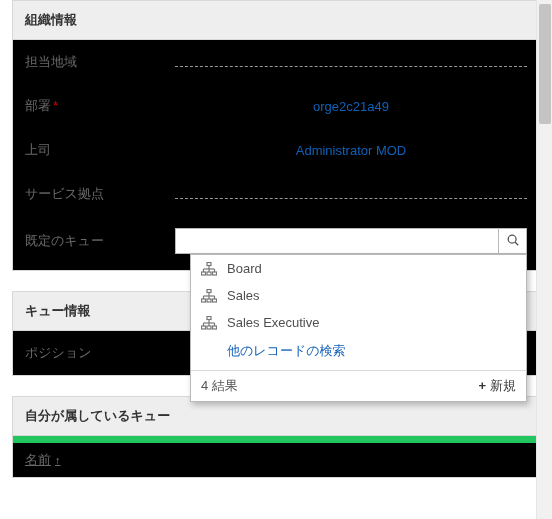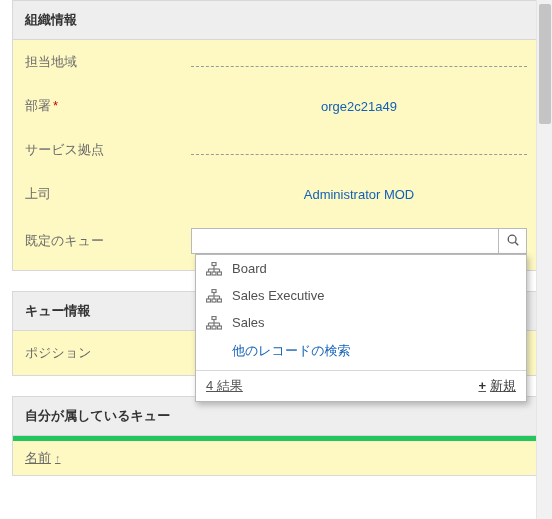--- a/index.html
+++ b/index.html
@@ -13,35 +13,34 @@
     height: 519px;
     overflow: hidden;
     position: relative;
   }
   .page {
     padding: 0 12px 0 12px;
   }
   .section {
     border: 1px solid #d8d8d8;
     margin-bottom: 20px;
-    background: #fef9c3;
+    background: #000000;
   }
   .section-header {
     background: #eeeeee;
     border-bottom: 1px solid #d8d8d8;
     padding: 10px 12px;
     font-weight: bold;
     color: #333;
   }
   .row {
     display: flex;
     align-items: center;
     padding: 12px 12px;
     min-height: 44px;
-    gap: 16px;
   }
   .row .label {
     width: 150px;
     color: #6a6a6a;
     font-size: 13px;
     flex-shrink: 0;
   }
   .row .label .req {
     color: #c00;
     margin-left: 2px;
@@ -81,21 +80,21 @@
     display: flex;
     align-items: center;
     justify-content: center;
     cursor: pointer;
   }
   .lookup-btn svg { width: 14px; height: 14px; }
 
   .dropdown {
     position: absolute;
     top: 26px;
-    left: 4px;
+    left: 15px;
     right: 0;
     background: #fff;
     border: 1px solid #b9b9b9;
     box-shadow: 2px 3px 6px rgba(0,0,0,0.25);
     z-index: 10;
   }
   .dd-item {
     display: flex;
     align-items: center;
     padding: 6px 10px;
@@ -112,32 +111,31 @@
     padding: 6px 2px 10px 36px;
   }
   .dd-search-more span { color: #1160b7; cursor: pointer; }
   .dd-footer {
     display: flex;
     justify-content: space-between;
     align-items: center;
     border-top: 1px solid #d8d8d8;
     padding: 6px 10px;
     color: #555;
-    text-decoration: underline;
   }
   .dd-new {
     cursor: pointer;
     color: #333;
   }
   .dd-new .plus { font-weight: bold; margin-right: 4px; }
 
   .col-header {
     padding: 8px 12px;
     color: #6a6a6a;
-    border-top: 5px solid #22c55e;
+    border-top: 7px solid #22c55e;
     text-decoration: underline;
   }
   .sort-arrow { margin-left: 4px; color: #888; font-size: 11px; }
 
   
   .scrollbar-track {
     position: absolute;
     top: 0;
     right: 0;
     width: 16px;
@@ -176,29 +174,29 @@
     </div>
 
     <div class="row">
       <div class="label">
         <span>部署</span><span class="req">*</span>
       </div>
       <div class="value link">orge2c21a49</div>
     </div>
 
     <div class="row">
+      <div class="label">上司</div>
+      <div class="value link">Administrator MOD</div>
+    </div>
+
+    <div class="row">
       <div class="label">サービス拠点</div>
       <div class="value">
           <div class="dashed-line"></div>
         </div>
-    </div>
-
-    <div class="row">
-      <div class="label">上司</div>
-      <div class="value link">Administrator MOD</div>
     </div>
 
     <div class="row" style="padding-bottom:16px;">
       <div class="label">既定のキュー</div>
       <div class="value" style="position:relative;">
         <div class="lookup-wrap">
           <input class="lookup-input" type="text" value="" style="">
           <div class="lookup-btn">
             <span>
               <svg viewBox="0 0 16 16" fill="none" stroke="#555" stroke-width="1.5">
@@ -233,37 +231,37 @@
                   <rect x="0.5" y="10" width="4" height="3"></rect>
                   <rect x="6" y="10" width="4" height="3"></rect>
                   <rect x="11.5" y="10" width="4" height="3"></rect>
                   <line x1="8" y1="3.5" x2="8" y2="7"></line>
                   <line x1="2.5" y1="10" x2="2.5" y2="7"></line>
                   <line x1="8" y1="10" x2="8" y2="7"></line>
                   <line x1="13.5" y1="10" x2="13.5" y2="7"></line>
                   <line x1="2.5" y1="7" x2="13.5" y2="7"></line>
               </svg>
             </span>
-            <span>Sales Executive</span>
+            <span>Sales</span>
           </div>
           <div class="dd-item">
             <span class="dd-icon">
               <svg viewBox="0 0 16 14" fill="none" stroke="#777" stroke-width="1.2">
                 <rect x="6" y="0.5" width="4" height="3"></rect>
                   <rect x="0.5" y="10" width="4" height="3"></rect>
                   <rect x="6" y="10" width="4" height="3"></rect>
                   <rect x="11.5" y="10" width="4" height="3"></rect>
                   <line x1="8" y1="3.5" x2="8" y2="7"></line>
                   <line x1="2.5" y1="10" x2="2.5" y2="7"></line>
                   <line x1="8" y1="10" x2="8" y2="7"></line>
                   <line x1="13.5" y1="10" x2="13.5" y2="7"></line>
                   <line x1="2.5" y1="7" x2="13.5" y2="7"></line>
               </svg>
             </span>
-            <span>Sales</span>
+            <span>Sales Executive</span>
           </div>
           <div class="dd-search-more">
             <span>他のレコードの検索</span>
           </div>
           <div class="dd-footer">
             <span>4 結果</span>
             <span class="dd-new">
               <span class="plus">+</span><span>新規</span>
             </span>
           </div>

